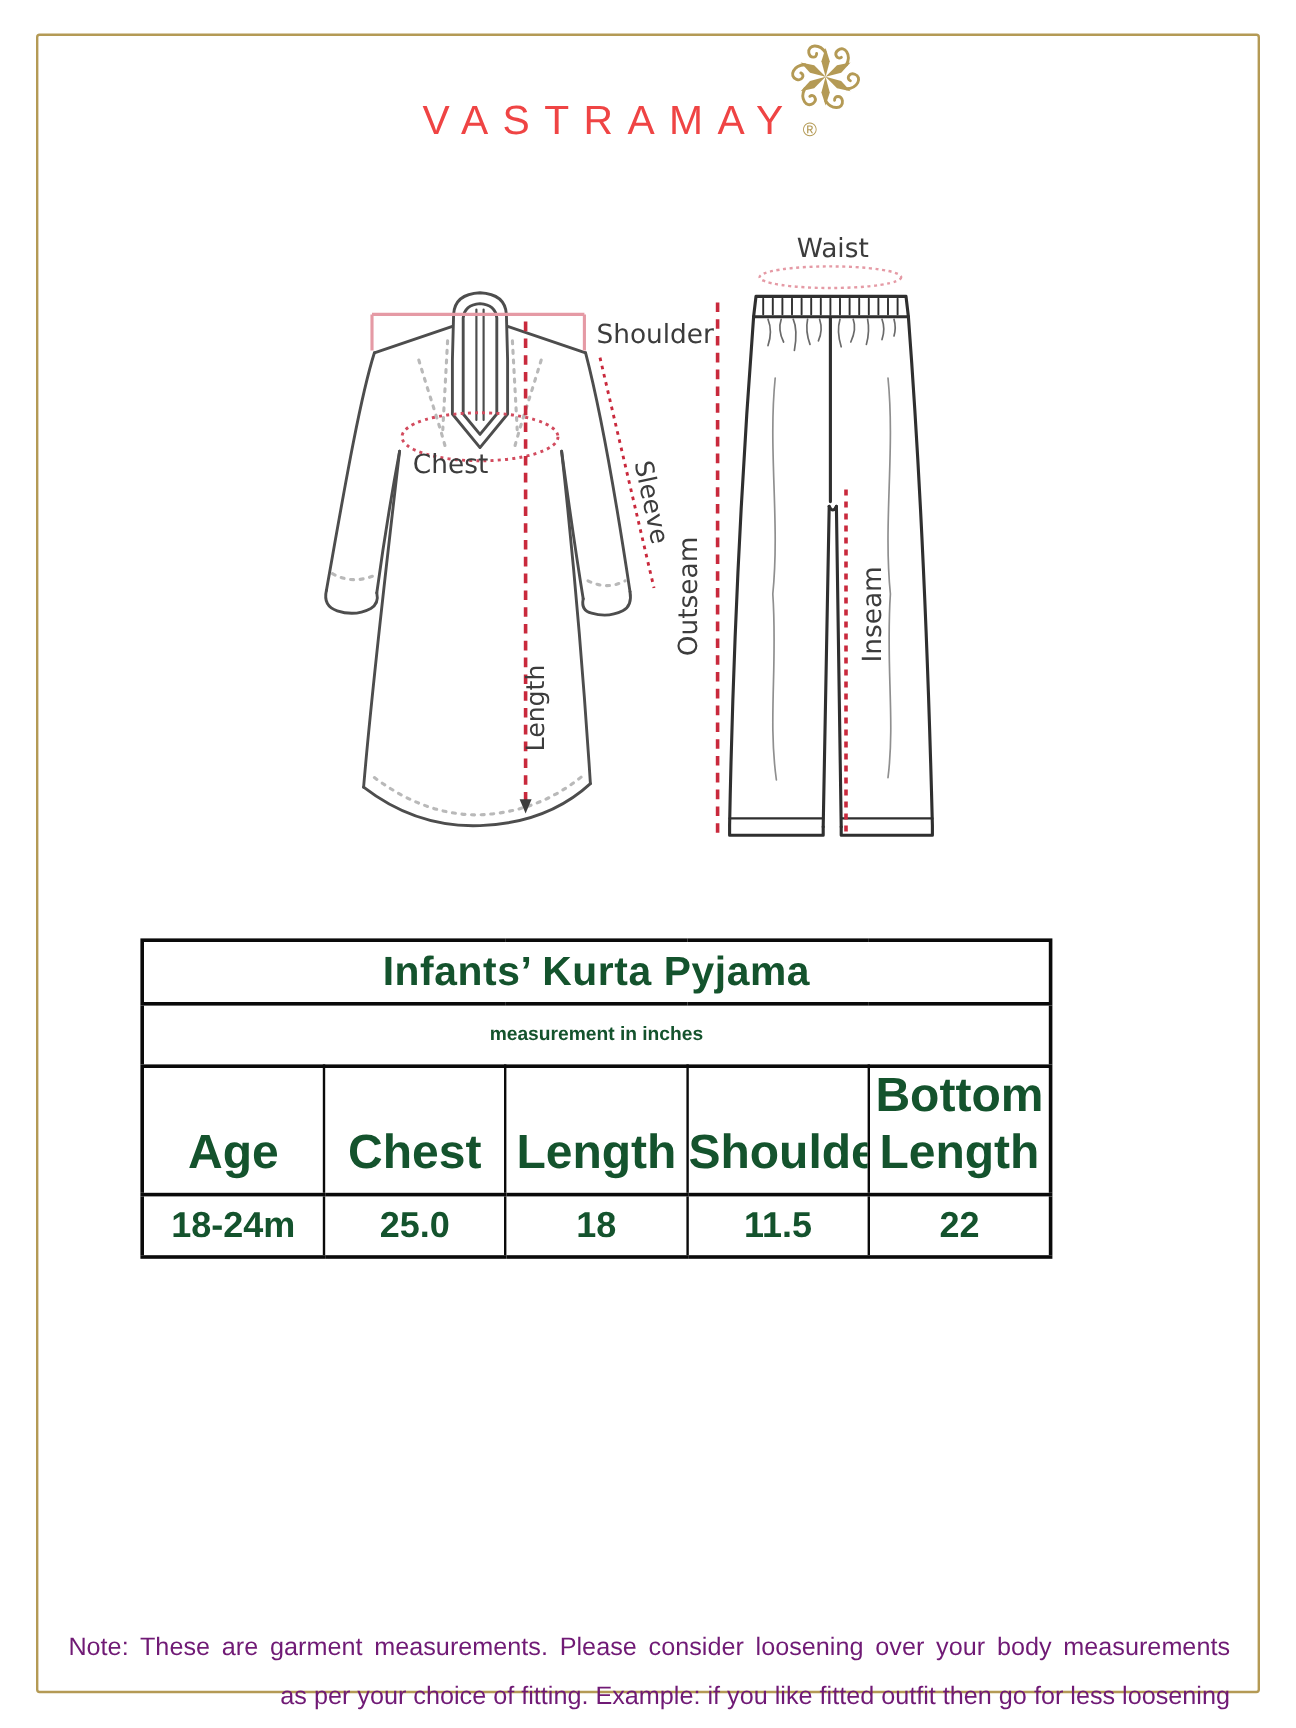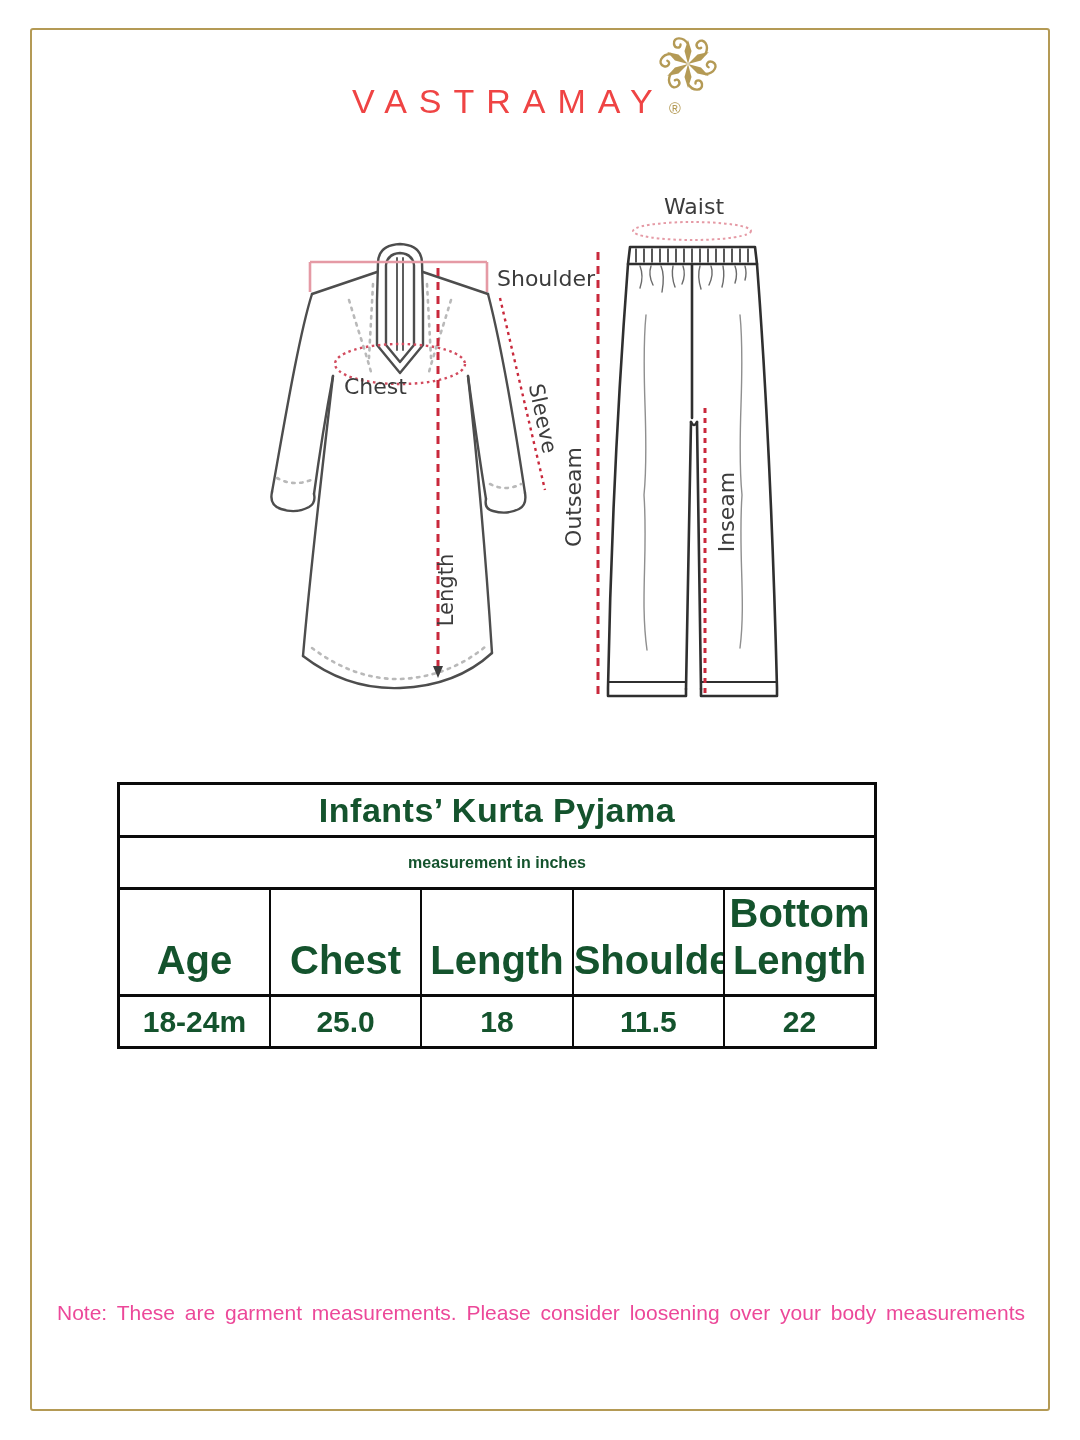--- a/index.html
+++ b/index.html
@@ -40,22 +40,22 @@
     text-align:center; font-weight:bold; overflow:hidden;
   }
   table.size-chart { border:3px solid #0a0a0a; }
   .row-title td   { height:53px;  font-size:34px; letter-spacing:0.5px; }
   .row-sub td     { height:52px;  font-size:16px; }
   .row-head th    { height:103px; font-size:40px; vertical-align:bottom;
                     padding-bottom:10px; line-height:1.18; }
   .row-data td    { height:52px;  font-size:30px; }
   
   .note {
-    position:absolute; left:57px; top:1292px; width:968px;
-    font-size:21px; line-height:41px; color:#ec4899;
+    position:absolute; left:57px; top:1352px; width:968px;
+    font-size:21px; line-height:41px; color:#701a75;
     font-family:"Liberation Sans", sans-serif;
   }
   .note .l1 { text-align:justify; text-align-last:justify; white-space:normal; }
   .note .l2 { text-align:right; }
 </style>
 </head>
 <body>
 
 <div class="frame"></div>
 
@@ -189,13 +189,14 @@
       <td>25.0</td>
       <td>18</td>
       <td>11.5</td>
       <td>22</td>
     </tr>
   </tbody>
 </table>
 
 <div class="note">
   <div class="l1">Note: These are garment measurements. Please consider loosening over your body measurements</div>
+  <div class="l2">as per your choice of fitting. Example: if you like fitted outfit then go for less loosening</div>
 </div>
 
 </body></html>

